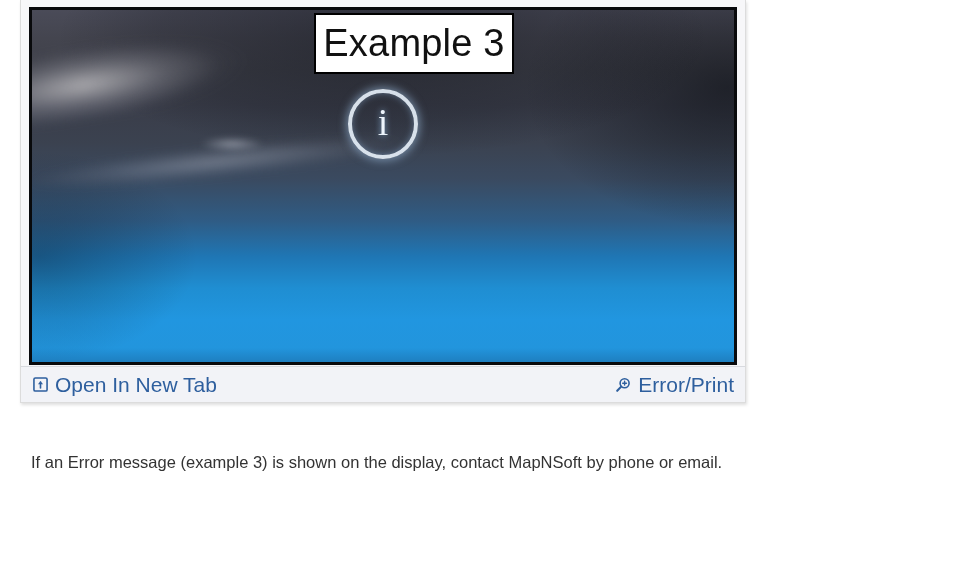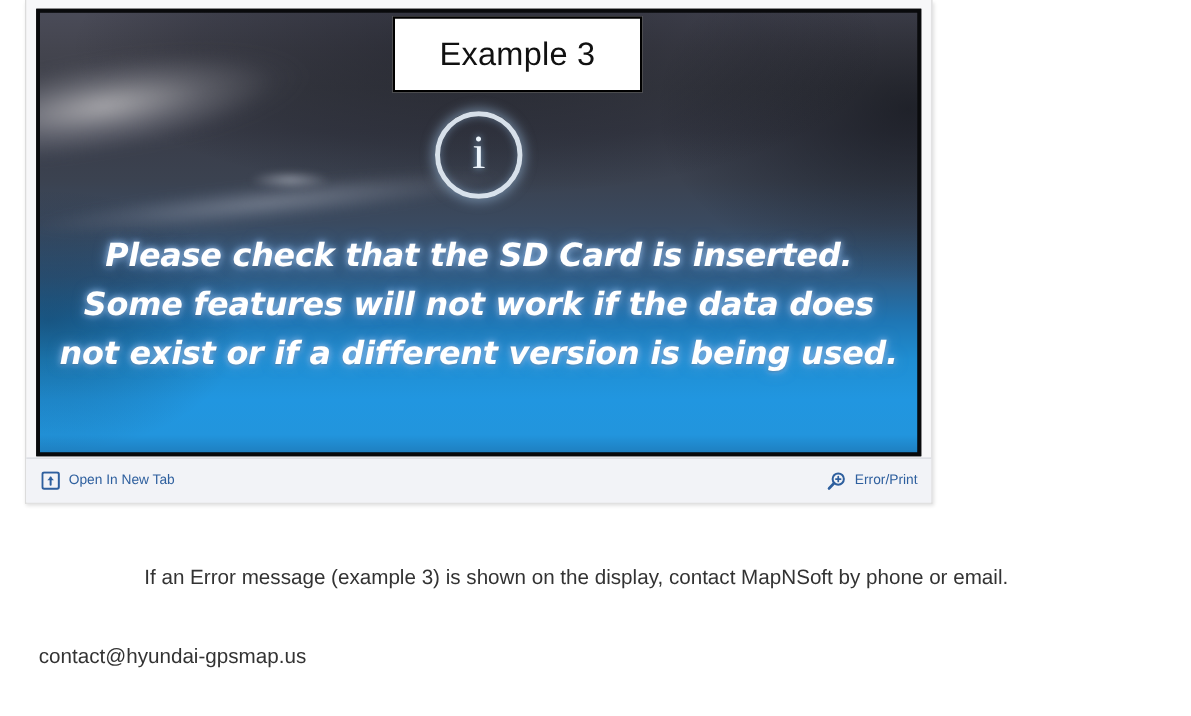--- a/index.html
+++ b/index.html
@@ -160,21 +160,21 @@
     background: #ffffff;
     border: 2px solid #000000;
     box-sizing: border-box;
     display: flex;
     align-items: center;
     justify-content: center;
   }
   #example-label-text {
     color: #111111;
     font-family: "Liberation Sans", sans-serif;
-    font-size: 26px;
+    font-size: 38px;
     font-weight: 400;
     letter-spacing: 0.2px;
   }
 
   
   #image-toolbar {
     position: absolute;
     left: 0;
     right: 0;
     bottom: 0;
@@ -185,65 +185,60 @@
     align-items: center;
     justify-content: space-between;
     padding: 0 11px 0 12px;
     box-sizing: border-box;
   }
   .toolbar-link {
     display: flex;
     align-items: center;
     gap: 7px;
     color: #2e5f9e;
-    font-size: 11px;
+    font-size: 21px;
     font-family: "Liberation Sans", sans-serif;
     text-decoration: none;
     cursor: pointer;
     line-height: 1;
   }
   .toolbar-link span { line-height: 1; }
   .toolbar-icon { display: block; }
 
   
   #body-text {
     position: absolute;
     left: 31px;
     top: 450px;
     width: 860px;
     color: #333333;
     font-family: "Liberation Sans", sans-serif;
     font-size: 16.5px;
     line-height: 1.5;
   }
-  #intro-paragraph { margin: 0 0 38px 0; text-align: center; }
+  #intro-paragraph { margin: 0 0 22px 0; }
   #contact-phone { margin: 0 0 4px 0; }
   #contact-email { margin: 0; }
 </style>
 </head>
 <body>
 
 <div id="image-widget">
 
   <div id="photo-frame">
     <div id="photo-screen">
       <div id="photo-vignette"></div>
       <div id="photo-glare-top"></div>
       <div id="photo-glare-mid"></div>
       <div id="photo-glare-dot"></div>
 
       <div id="info-icon">
         <span id="info-icon-glyph">i</span>
       </div>
 
-      <div id="screen-message">
-        <span class="msg-line">Please check that the SD Card is inserted.</span>
-        <span class="msg-line">Some features will not work if the data does</span>
-        <span class="msg-line">not exist or if a different version is being used.</span>
-      </div>
     </div>
 
     <div id="example-label">
       <span id="example-label-text">Example 3</span>
     </div>
   </div>
 
   <div id="image-toolbar">
     <a class="toolbar-link" id="open-new-tab-link">
       <svg class="toolbar-icon" width="15" height="15" viewBox="0 0 16 16">
@@ -260,14 +255,13 @@
         <path d="M9.6 4.3 V8.1 M7.7 6.2 H11.5" stroke="#2e5f9e" stroke-width="1.4" stroke-linecap="round"></path>
         <path d="M6.2 9.6 L2.2 13.8" stroke="#2e5f9e" stroke-width="2.1" stroke-linecap="round"></path>
       </svg>
       <span>Error/Print</span>
     </a>
   </div>
 </div>
 
 <div id="body-text">
   <p id="intro-paragraph">If an Error message (example 3) is shown on the display, contact MapNSoft by phone or email.</p>
-  <p id="contact-email">contact@hyundai-gpsmap.us</p>
 </div>
 
 </body></html>

